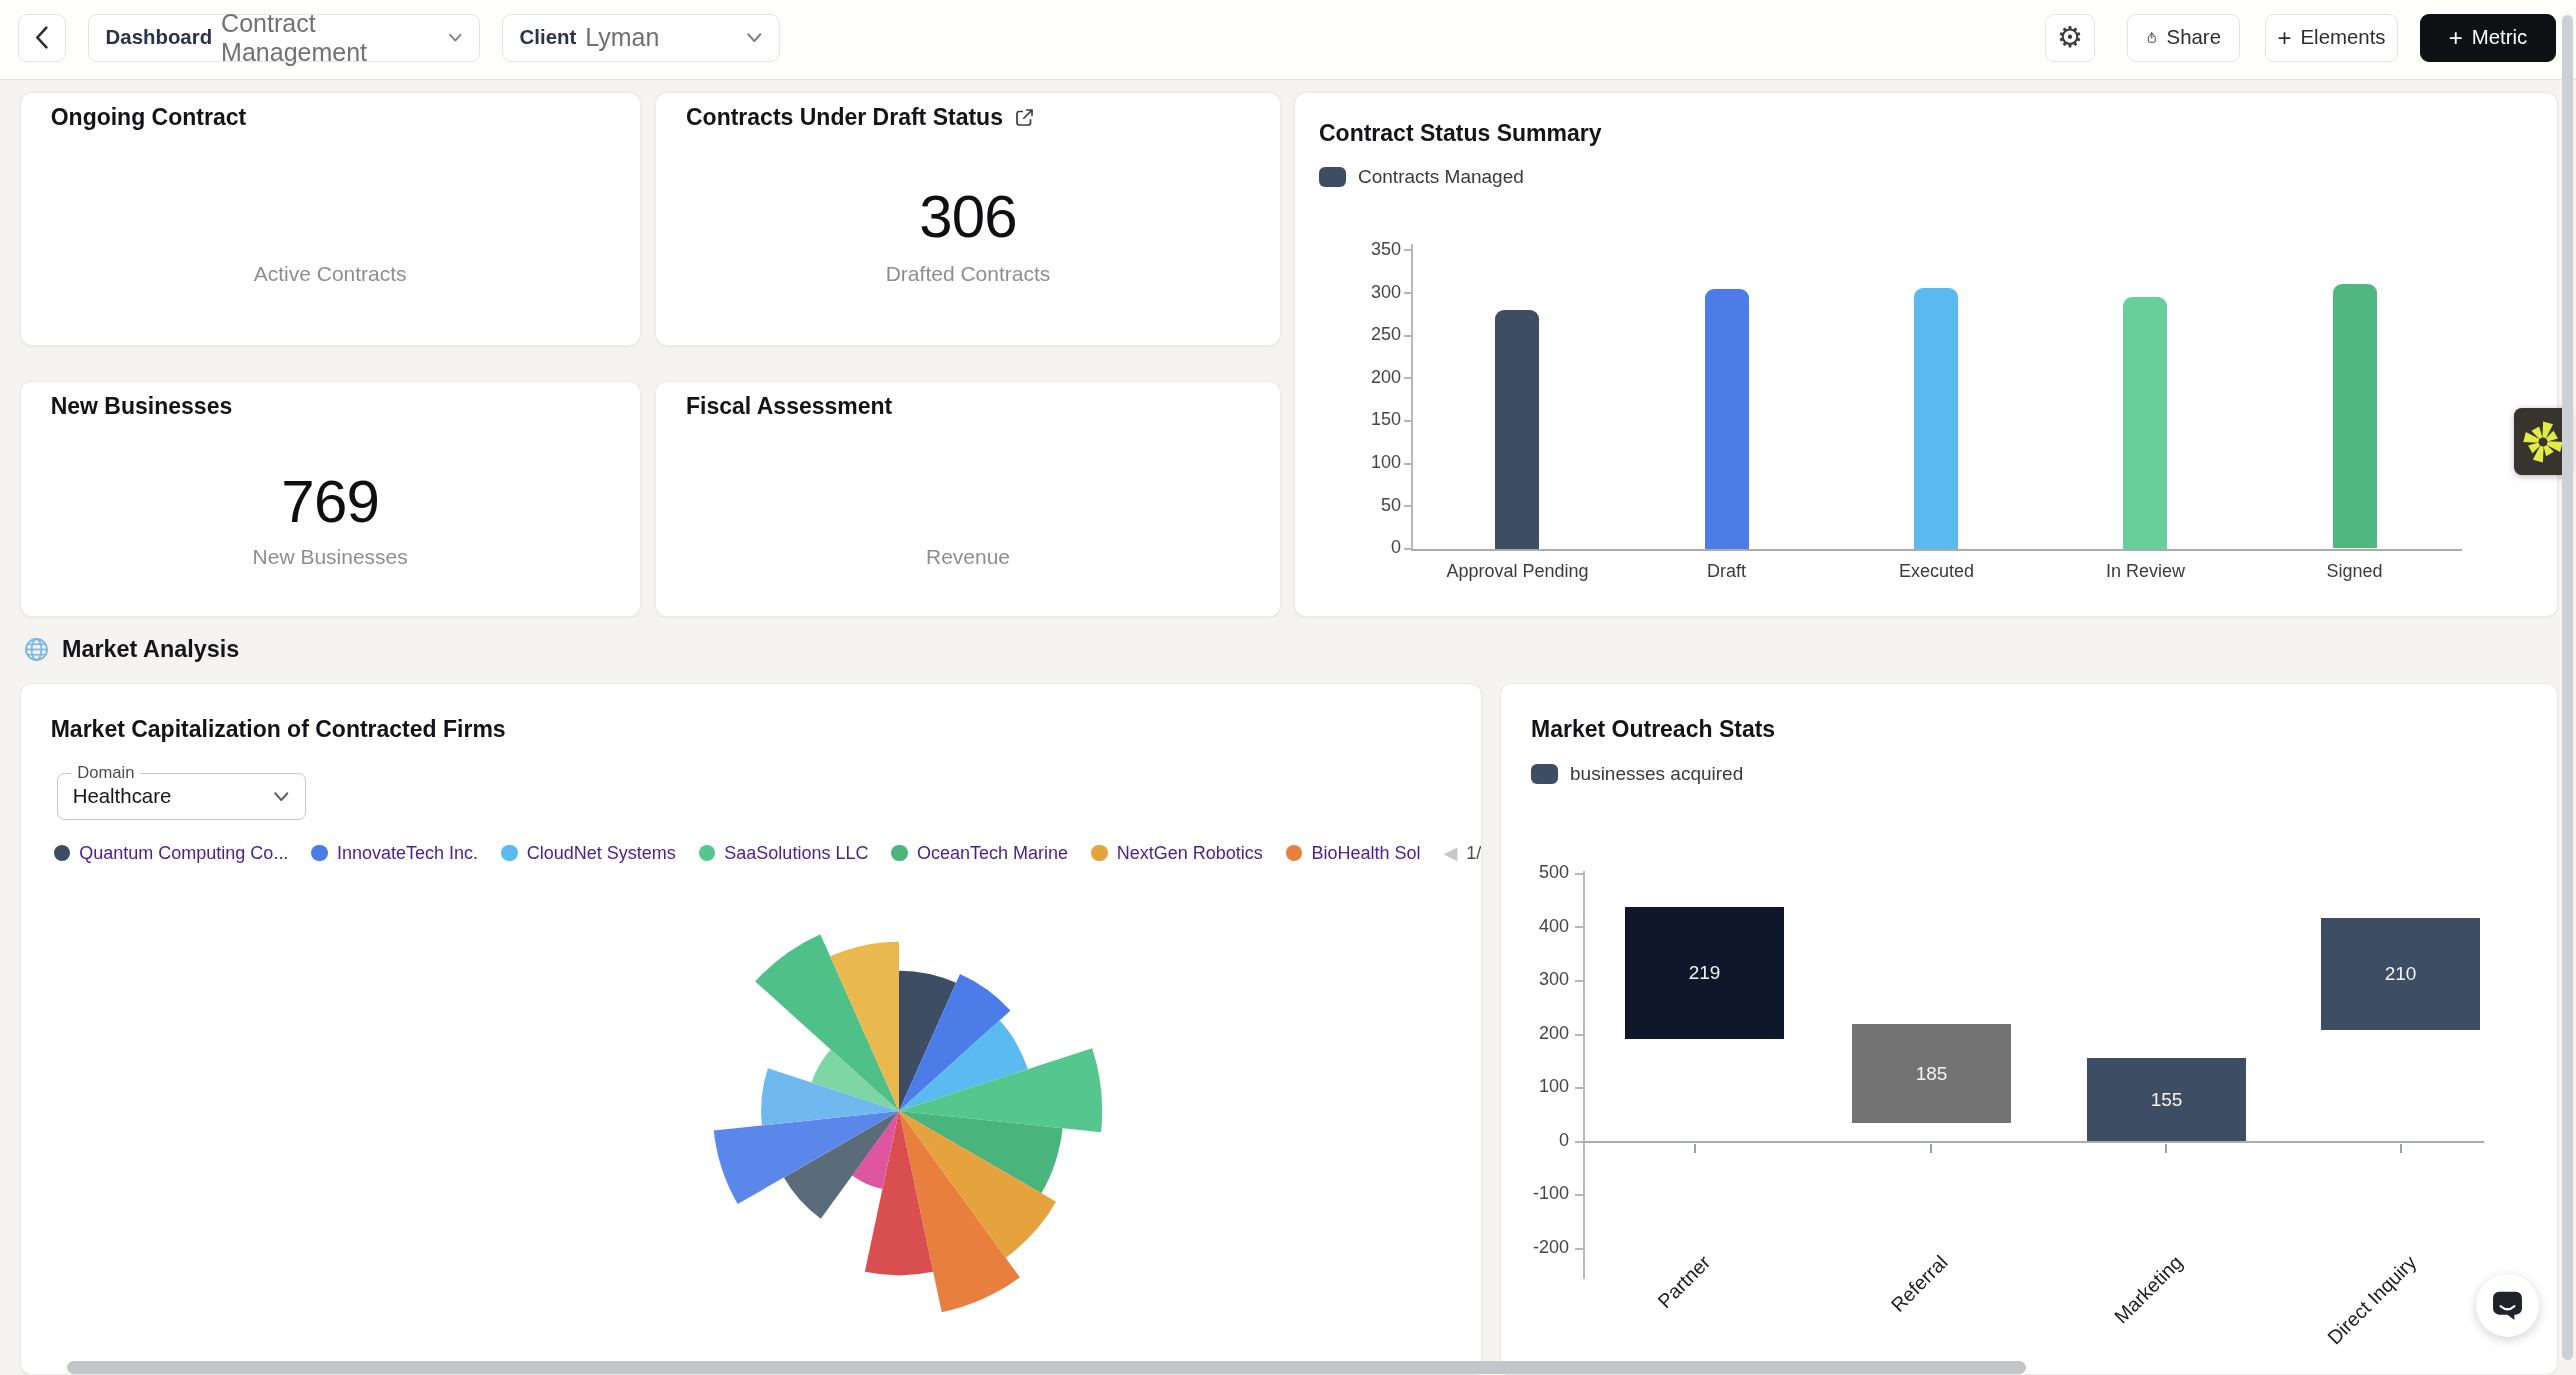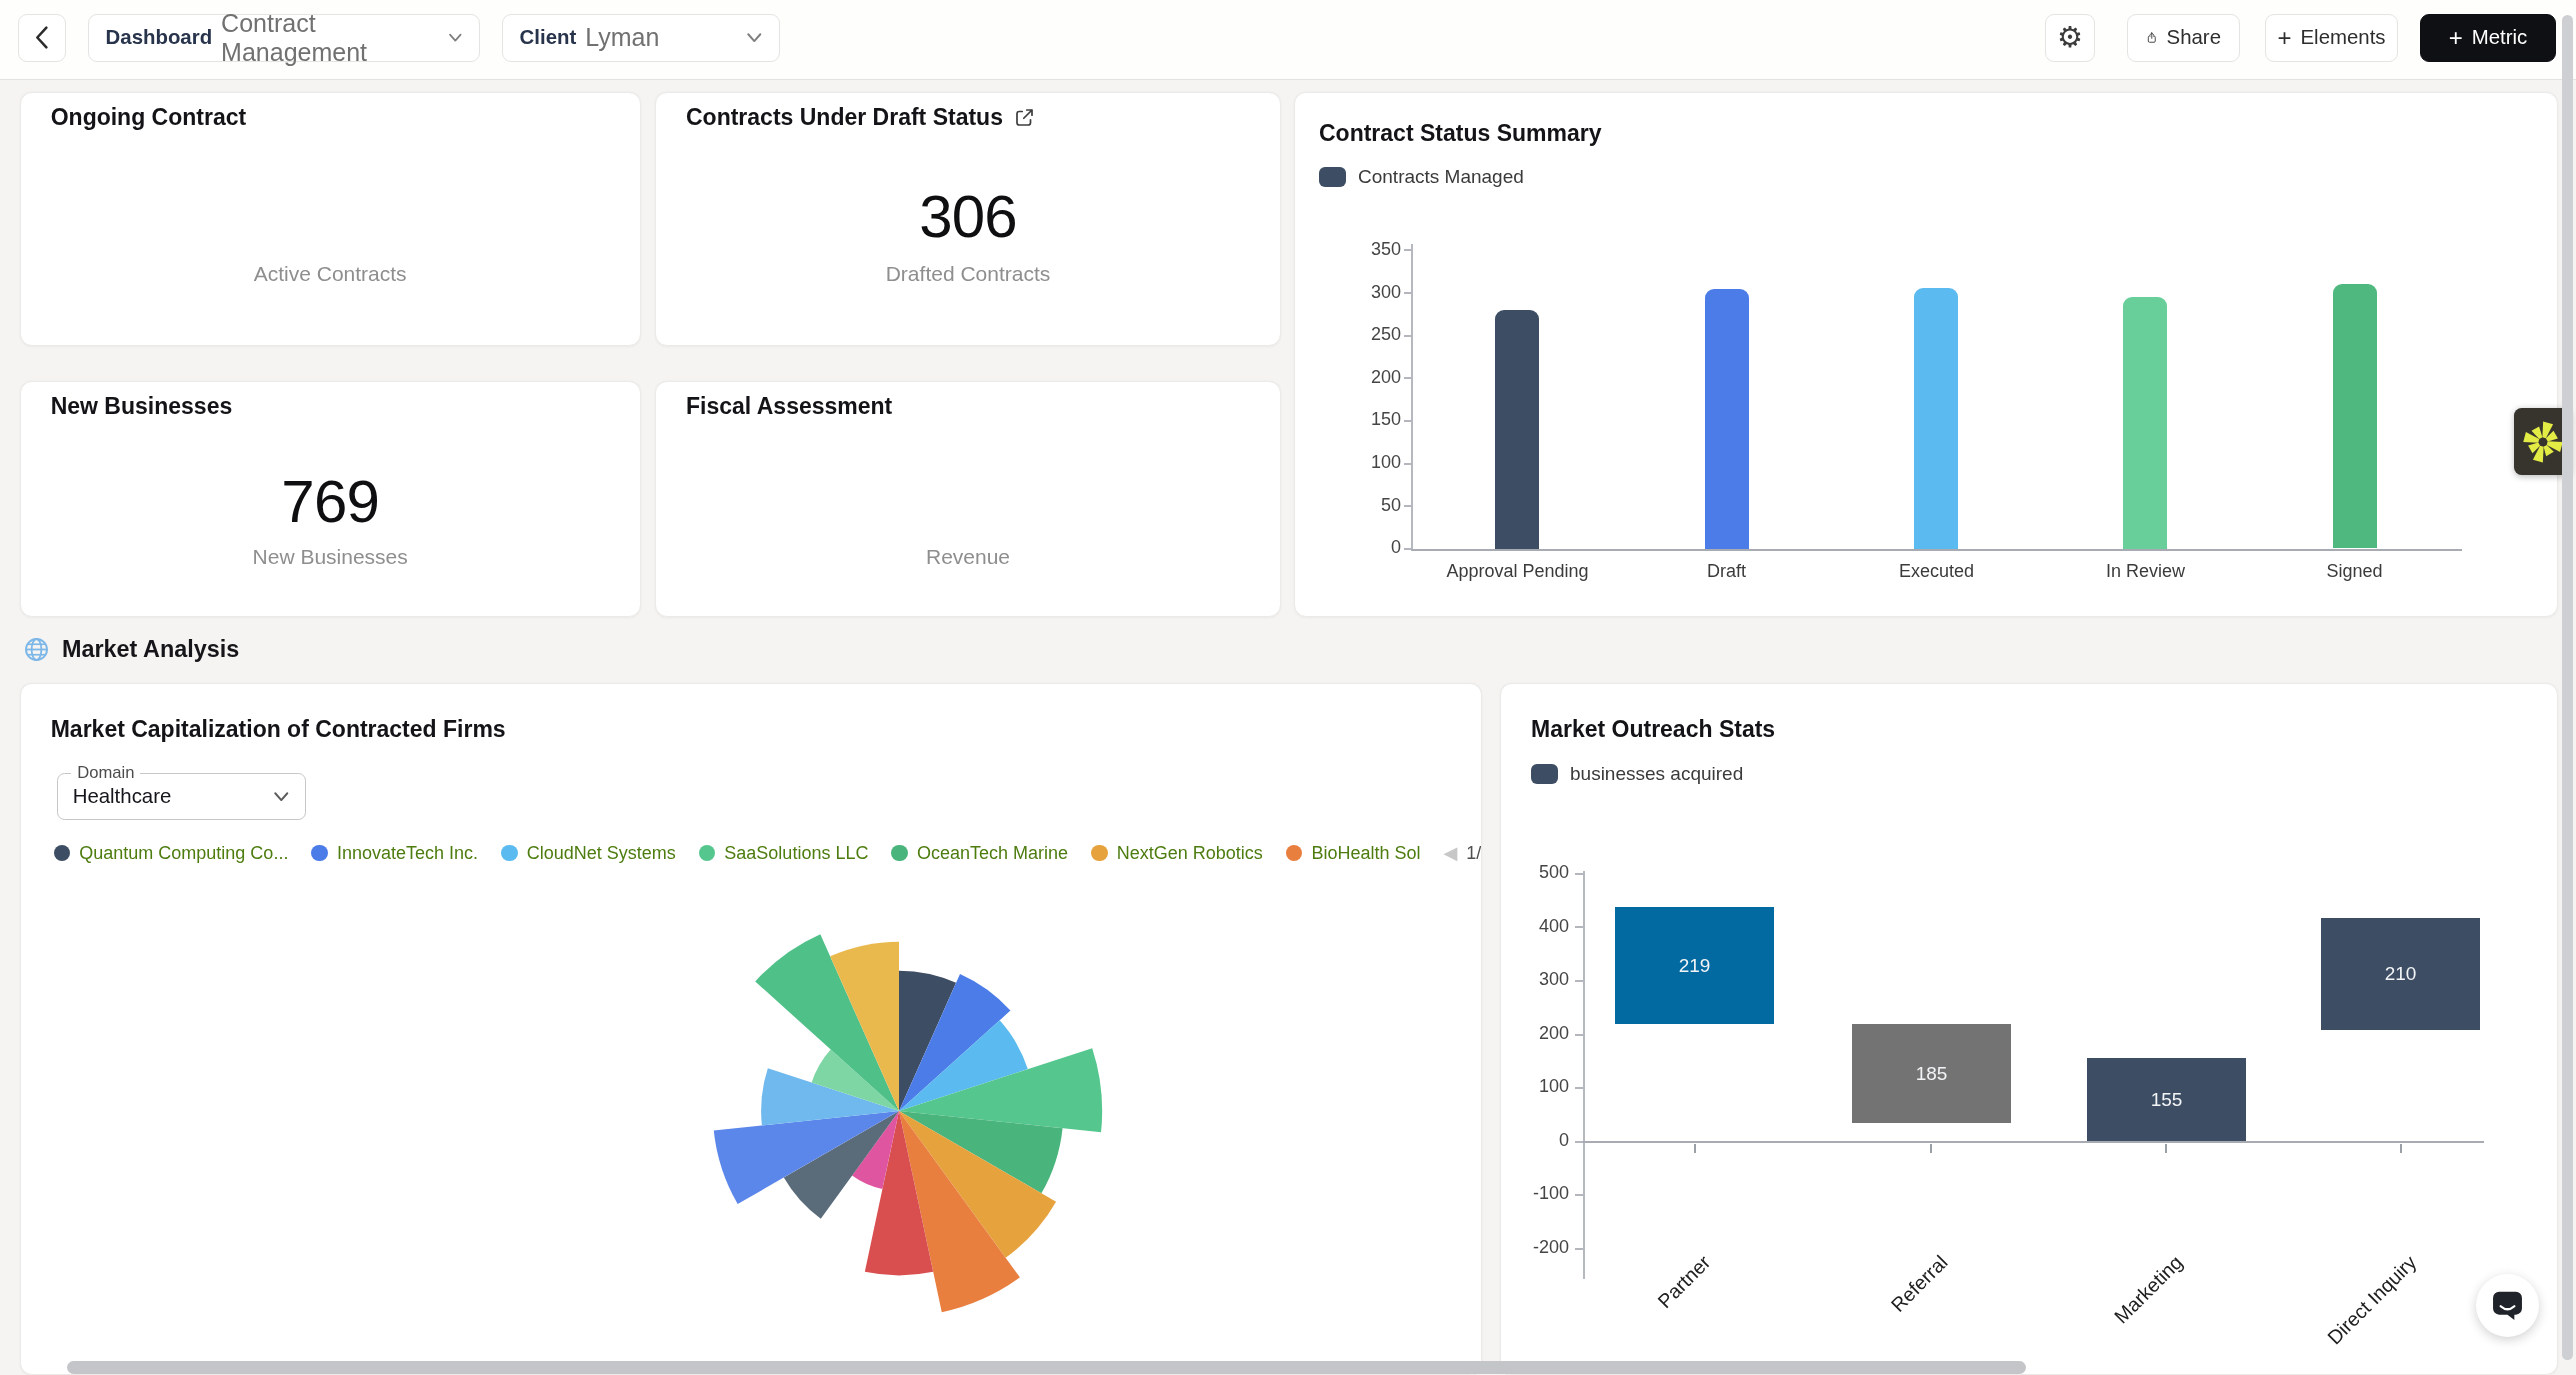--- a/index.html
+++ b/index.html
@@ -54,21 +54,21 @@
 
   
   .card-mcap { left:19.7px; top:683px; width:1462px; height:692px; }
   .domain-select { position:absolute; left:36px; top:89px; width:249px; height:47px; border:1.5px solid #c6c6c4; border-radius:7.6px; background:#fff; display:flex; align-items:center; padding:0 15px; cursor:pointer; }
   .domain-label { position:absolute; left:13.6px; top:-11.3px; background:#fff; padding:0 6px; font-size:16.6px; color:#4c4c4c; }
   .domain-value { font-size:20.4px; color:#15151c; }
   .domain-select .chev { margin-left:auto; }
   .mc-legend { position:absolute; left:33px; top:154px; width:1403px; height:30px; display:flex; align-items:center; gap:23px; }
   .mc-item { display:flex; align-items:center; gap:9px; white-space:nowrap; cursor:pointer; }
   .mc-dot { width:16.6px; height:16.6px; border-radius:50%; }
-  .mc-label { font-size:18px; color:#4d7c0f; }
+  .mc-label { font-size:18px; color:#4c1d95; }
   .mc-pager { margin-left:auto; display:flex; align-items:center; gap:9px; }
   .pg-prev { color:#c7c7c7; font-size:18px; cursor:pointer; }
   .pg-num { font-size:18px; color:#4f4f4f; }
   .pie-wrap { position:absolute; left:621px; top:170px; width:514px; height:514px; }
 
   
   .card-out { left:1500px; top:683px; width:1058px; height:692px; }
   .bar3 { position:absolute; background:#3d4d63; }
   .bar3 .v { position:absolute; left:0; right:0; top:50%; transform:translateY(-50%); text-align:center; color:#f2f4f6; font-size:19px; }
   .xtickmark { position:absolute; width:1.5px; height:9px; background:#9aa0a6; }
@@ -293,21 +293,21 @@
       <div class="ytick" style="left: 0px; top: 339px; width: 68px;">200</div>
       <div class="ytickmark" style="left: 74px; top: 350px;"></div>
       <div class="ytick" style="left: 0px; top: 392px; width: 68px;">100</div>
       <div class="ytickmark" style="left: 74px; top: 403px;"></div>
       <div class="ytick" style="left: 0px; top: 446px; width: 68px;">0</div>
       <div class="ytickmark" style="left: 74px; top: 457px;"></div>
       <div class="ytick" style="left: 0px; top: 499px; width: 68px;">-100</div>
       <div class="ytickmark" style="left: 74px; top: 510px;"></div>
       <div class="ytick" style="left: 0px; top: 553px; width: 68px;">-200</div>
       <div class="ytickmark" style="left: 74px; top: 564px;"></div>
-      <div class="bar3" style="left: 114px; top: 223px; width: 159px; height: 117px; background: #0369a1;">
+      <div class="bar3" style="left: 124px; top: 223px; width: 159px; height: 132px; background: #0f172a;">
         <div class="v">219</div>
       </div>
       <div class="xtickmark" style="left: 193px; top: 460px;"></div>
       <div class="rlab" style="left: 198px; top: 567px;">Partner</div>
       <div class="bar3" style="left: 351px; top: 340px; width: 159px; height: 99px; background: #737373;">
         <div class="v">185</div>
       </div>
       <div class="xtickmark" style="left: 429px; top: 460px;"></div>
       <div class="rlab" style="left: 435px; top: 567px;">Referral</div>
       <div class="bar3" style="left: 586px; top: 374px; width: 159px; height: 83px; background: rgb(61, 77, 99);">

